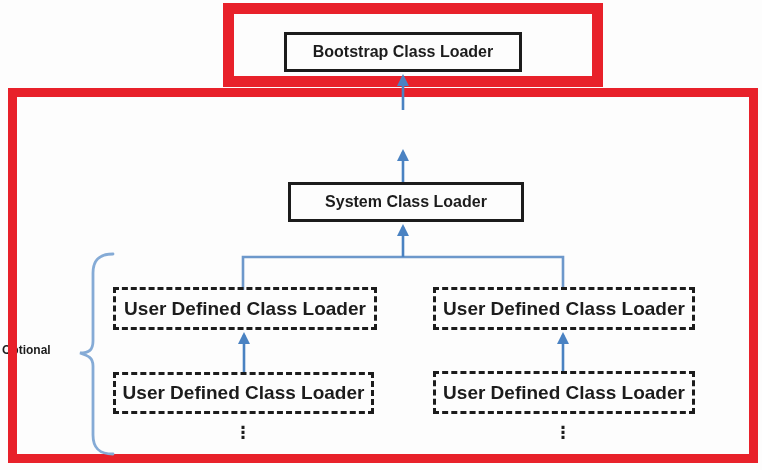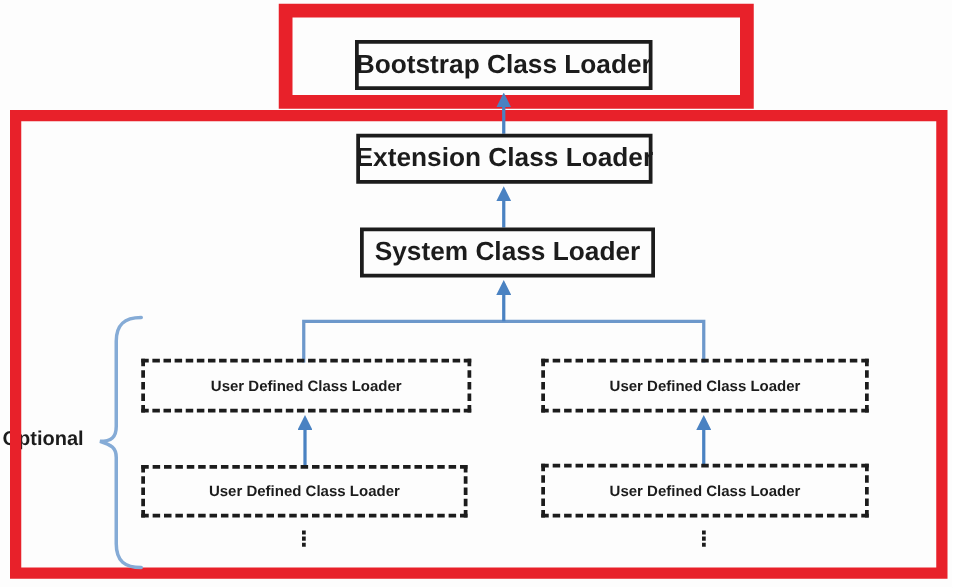--- a/index.html
+++ b/index.html
@@ -59,43 +59,43 @@
     display: flex;
     align-items: center;
     justify-content: center;
     white-space: nowrap;
     font-weight: bold;
     color: var(--text-color, #1c1c1c);
     background: #fdfdfd;
   }
   .solid-box {
     border: 3px solid var(--box-border, #1c1c1c);
-    font-size: 21px;
+    font-size: 16px;
   }
   .dashed-box {
     border: 3px dashed var(--box-border, #1c1c1c);
-    font-size: 12px;
+    font-size: 19px;
     background: transparent;
   }
   #box-bootstrap { left: 284px; top: 32px;  width: 238px; height: 40px; }
   #box-extension { left: 285px; top: 107px; width: 237px; height: 40px; }
   #box-system    { left: 288px; top: 182px; width: 236px; height: 40px; }
 
   #box-udl-left-top     { left: 113px; top: 287px; width: 264px; height: 43px; }
   #box-udl-right-top    { left: 433px; top: 287px; width: 262px; height: 43px; }
   #box-udl-left-bottom  { left: 113px; top: 372px; width: 261px; height: 42px; }
   #box-udl-right-bottom { left: 433px; top: 371px; width: 262px; height: 43px; }
 
   .optional-label {
     position: absolute;
     left: 2px;
     top: 343px;
     width: 78px;
     font-weight: bold;
-    font-size: 16px;
+    font-size: 12px;
     color: var(--text-color, #1c1c1c);
     text-align: left;
   }
 
   .dots {
     position: absolute;
     width: 22px;
     text-align: center;
     font-family: "DejaVu Sans", sans-serif;
     font-weight: bold;
@@ -140,23 +140,20 @@
              L 93 341
              C 93 350, 89 353, 80 353
              C 89 356, 93 358, 93 366
              L 93 435
              C 93 449, 100 454, 113 454"></path>
   </svg>
 
   <div id="box-bootstrap" class="node-box solid-box">
     <span>Bootstrap Class Loader</span>
   </div>
-  <div id="box-extension" class="node-box solid-box">
-    <span>Extension Class Loader</span>
-  </div>
   <div id="box-system" class="node-box solid-box">
     <span>System Class Loader</span>
   </div>
 
   <div id="box-udl-left-top" class="node-box dashed-box">
     <span>User Defined Class Loader</span>
   </div>
   <div id="box-udl-right-top" class="node-box dashed-box">
     <span>User Defined Class Loader</span>
   </div>

